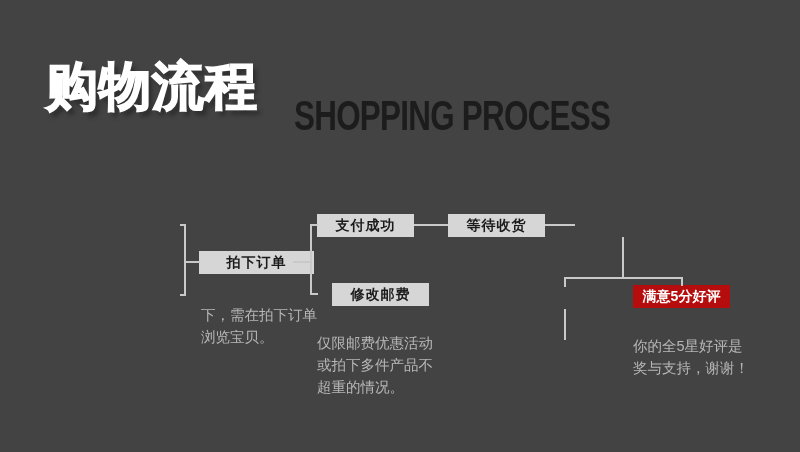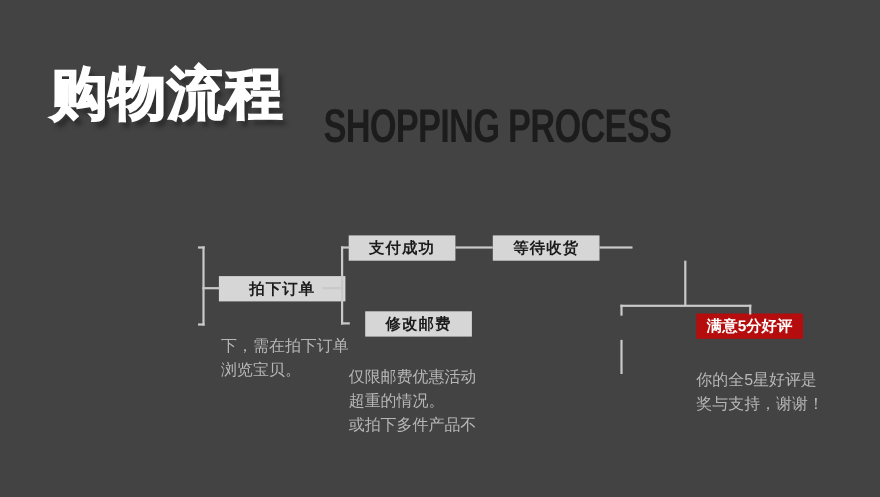--- a/index.html
+++ b/index.html
@@ -112,21 +112,21 @@
   <div class="line v l-m"></div>
   <div class="line v l-n"></div>
   <div class="line v l-o"></div>
 
   <div class="note note1">
     <div>下，需在拍下订单</div>
     <div>浏览宝贝。</div>
   </div>
   <div class="note note2">
     <div>仅限邮费优惠活动</div>
+    <div>或拍下多件产品不</div>
     <div>超重的情况。</div>
-    <div>或拍下多件产品不</div>
   </div>
   <div class="note note3">
     <div>你的全5星好评是</div>
     <div>奖与支持，谢谢！</div>
   </div>
 
 </div>
 
 </body></html>

